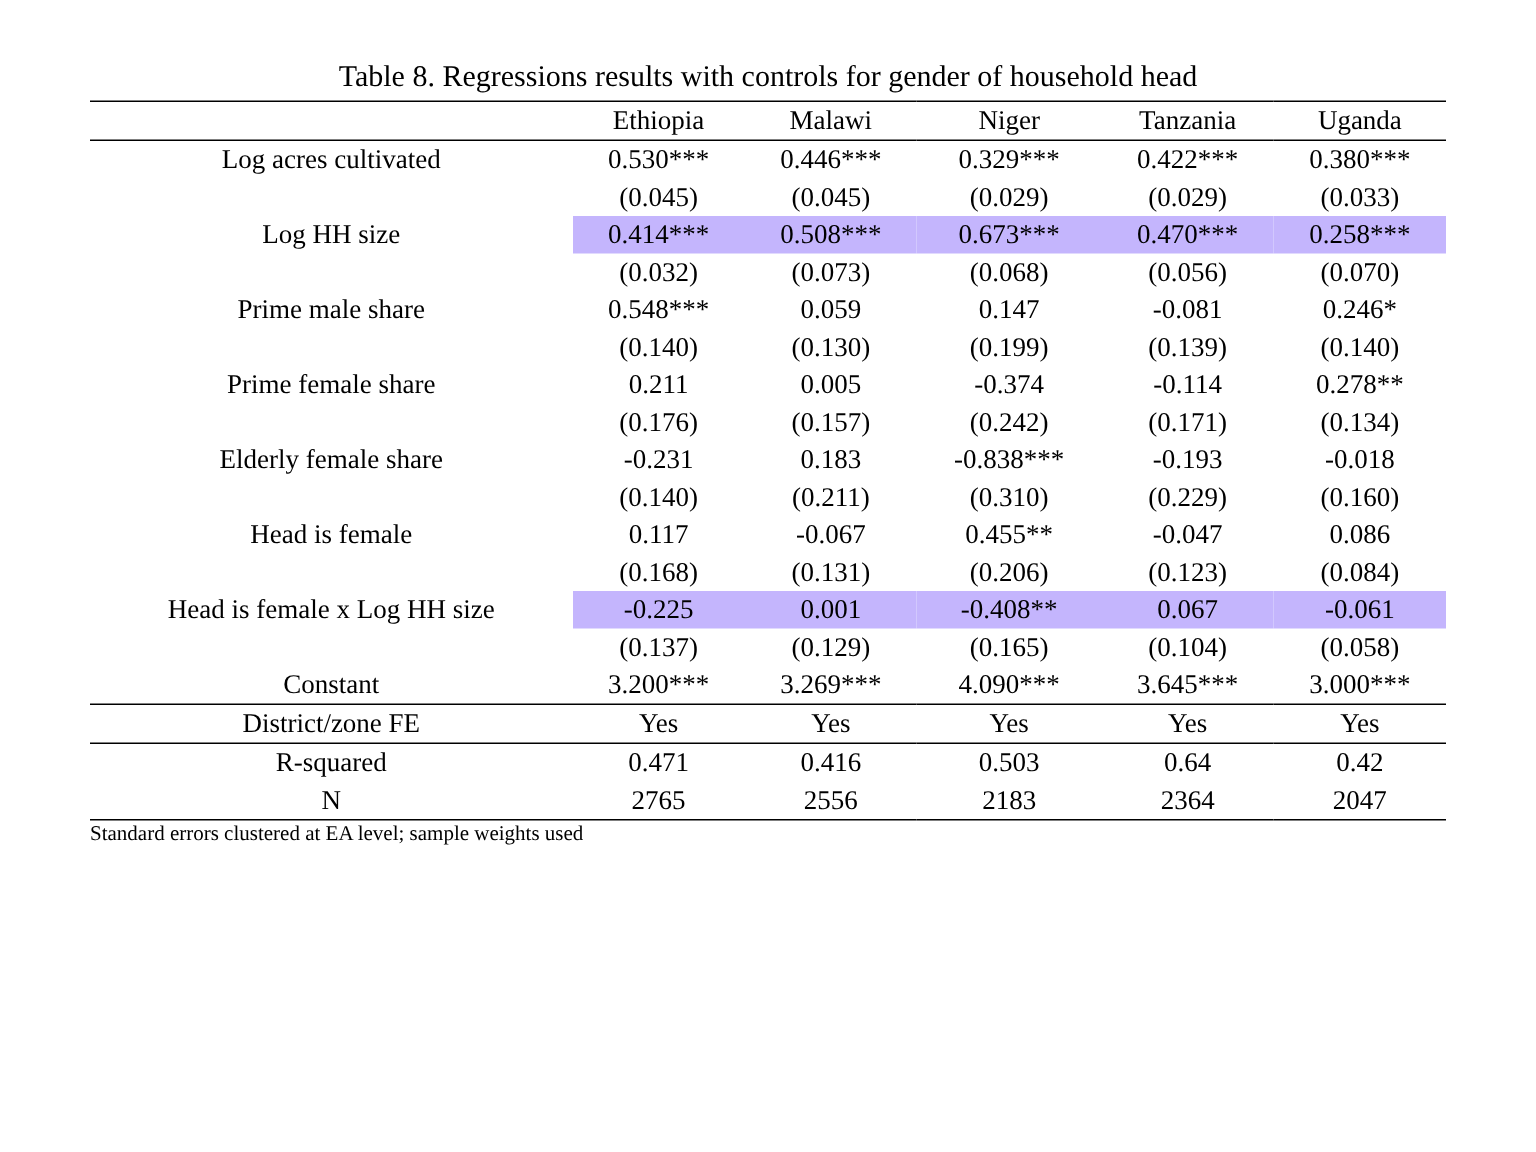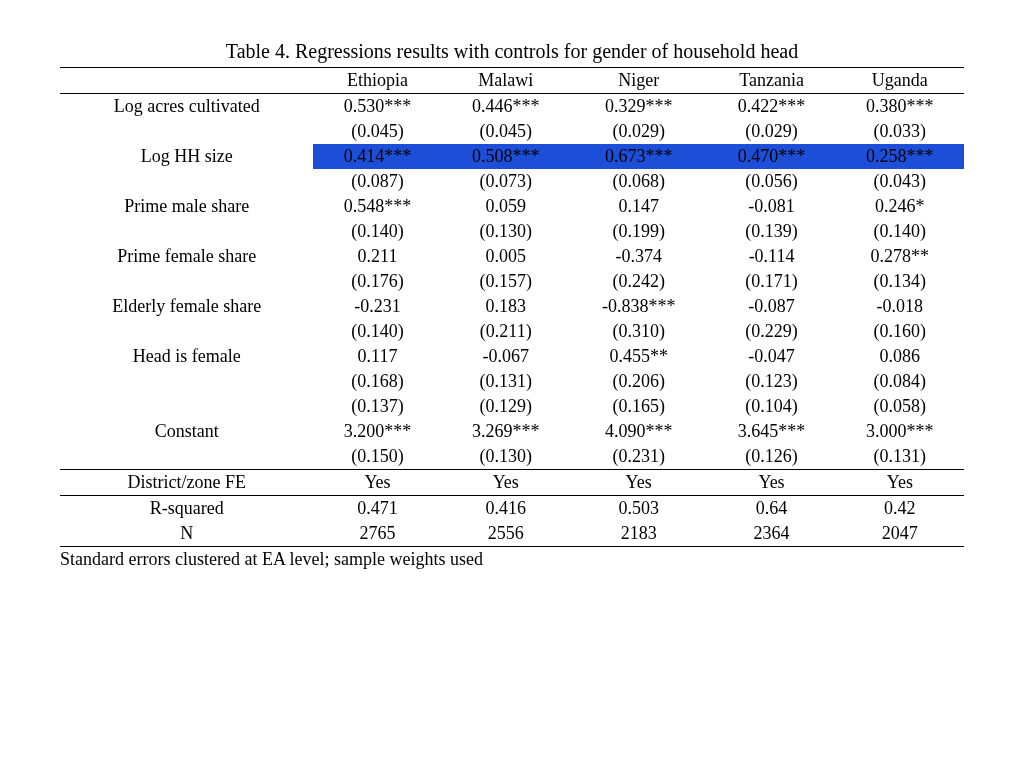--- a/index.html
+++ b/index.html
@@ -28,32 +28,32 @@
     text-align: center;
   }
   td.label {
     text-align: center;
     white-space: nowrap;
   }
   tr.top-rule td, tr.top-rule th { border-top: 1.5px solid #000; }
   tr.bot-rule td, tr.bot-rule th { border-bottom: 1.5px solid #000; }
   tr.thin-rule td { border-bottom: 1px solid #000; }
   tr.thin-rule-top td { border-top: 1px solid #000; }
-  .hl { background: #1d4ed8; }
+  .hl { background: #c4b5fd; }
   .se { }
   .footnote {
     text-align: left;
-    font-size: 18px;
+    font-size: 14px;
     margin-top: 2px;
   }
 </style>
 </head>
 <body>
 
-<div class="title">Table 4. Regressions results with controls for gender of household head</div>
+<div class="title">Table 8. Regressions results with controls for gender of household head</div>
 
 <table>
   <tbody id="tbody">
       <tr class="top-rule bot-rule">
         <td class="label"></td>
         <td>Ethiopia</td>
         <td>Malawi</td>
         <td>Niger</td>
         <td>Tanzania</td>
         <td>Uganda</td>
@@ -77,25 +77,25 @@
       <tr>
         <td class="label">Log HH size</td>
         <td class="hl">0.414***</td>
         <td class="hl">0.508***</td>
         <td class="hl">0.673***</td>
         <td class="hl">0.470***</td>
         <td class="hl">0.258***</td>
       </tr>
       <tr>
         <td class="label"></td>
-        <td class="se">(0.087)</td>
+        <td class="se">(0.032)</td>
         <td class="se">(0.073)</td>
         <td class="se">(0.068)</td>
         <td class="se">(0.056)</td>
-        <td class="se">(0.043)</td>
+        <td class="se">(0.070)</td>
       </tr>
       <tr>
         <td class="label">Prime male share</td>
         <td>0.548***</td>
         <td>0.059</td>
         <td>0.147</td>
         <td>-0.081</td>
         <td>0.246*</td>
       </tr>
       <tr>
@@ -120,21 +120,21 @@
         <td class="se">(0.157)</td>
         <td class="se">(0.242)</td>
         <td class="se">(0.171)</td>
         <td class="se">(0.134)</td>
       </tr>
       <tr>
         <td class="label">Elderly female share</td>
         <td>-0.231</td>
         <td>0.183</td>
         <td>-0.838***</td>
-        <td>-0.087</td>
+        <td>-0.193</td>
         <td>-0.018</td>
       </tr>
       <tr>
         <td class="label"></td>
         <td class="se">(0.140)</td>
         <td class="se">(0.211)</td>
         <td class="se">(0.310)</td>
         <td class="se">(0.229)</td>
         <td class="se">(0.160)</td>
       </tr>
@@ -148,42 +148,42 @@
       </tr>
       <tr>
         <td class="label"></td>
         <td class="se">(0.168)</td>
         <td class="se">(0.131)</td>
         <td class="se">(0.206)</td>
         <td class="se">(0.123)</td>
         <td class="se">(0.084)</td>
       </tr>
       <tr>
+        <td class="label">Head is female x Log HH size</td>
+        <td class="hl">-0.225</td>
+        <td class="hl">0.001</td>
+        <td class="hl">-0.408**</td>
+        <td class="hl">0.067</td>
+        <td class="hl">-0.061</td>
+      </tr>
+      <tr>
         <td class="label"></td>
         <td class="se">(0.137)</td>
         <td class="se">(0.129)</td>
         <td class="se">(0.165)</td>
         <td class="se">(0.104)</td>
         <td class="se">(0.058)</td>
       </tr>
       <tr>
         <td class="label">Constant</td>
         <td>3.200***</td>
         <td>3.269***</td>
         <td>4.090***</td>
         <td>3.645***</td>
         <td>3.000***</td>
-      </tr>
-      <tr>
-        <td class="label"></td>
-        <td class="se">(0.150)</td>
-        <td class="se">(0.130)</td>
-        <td class="se">(0.231)</td>
-        <td class="se">(0.126)</td>
-        <td class="se">(0.131)</td>
       </tr>
       <tr class="thin-rule-top thin-rule">
         <td class="label">District/zone FE</td>
         <td>Yes</td>
         <td>Yes</td>
         <td>Yes</td>
         <td>Yes</td>
         <td>Yes</td>
       </tr>
       <tr>

